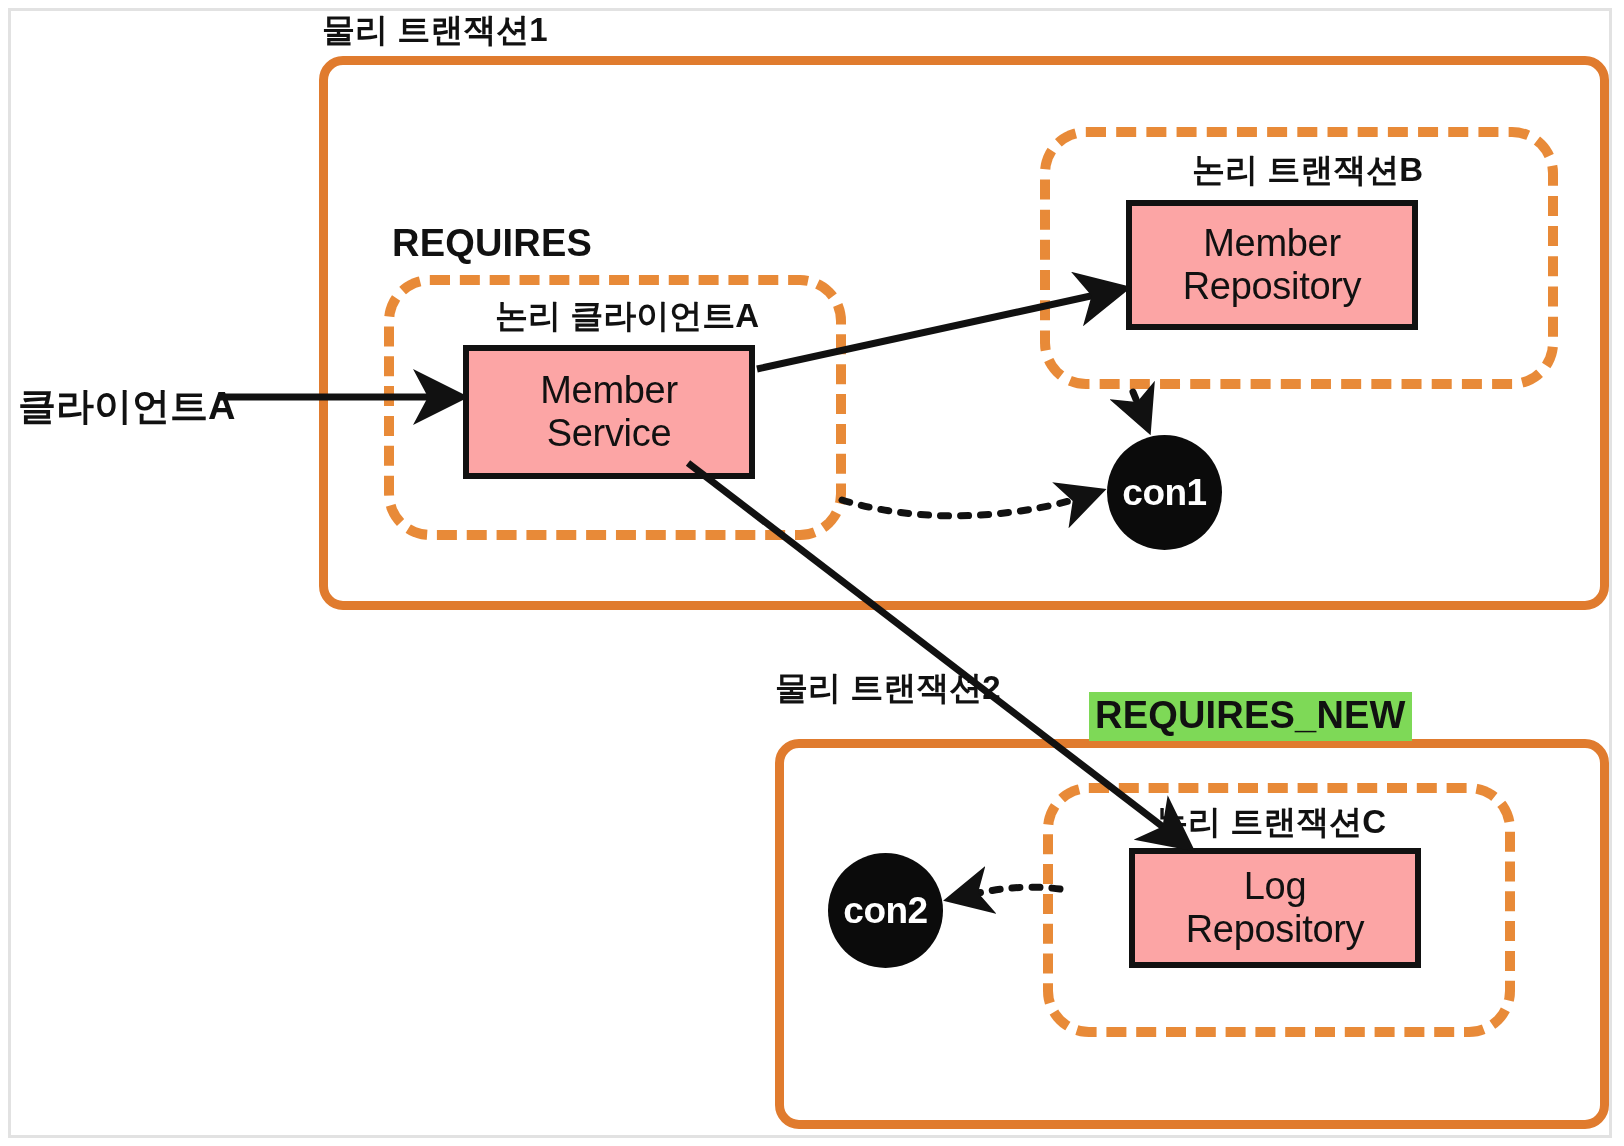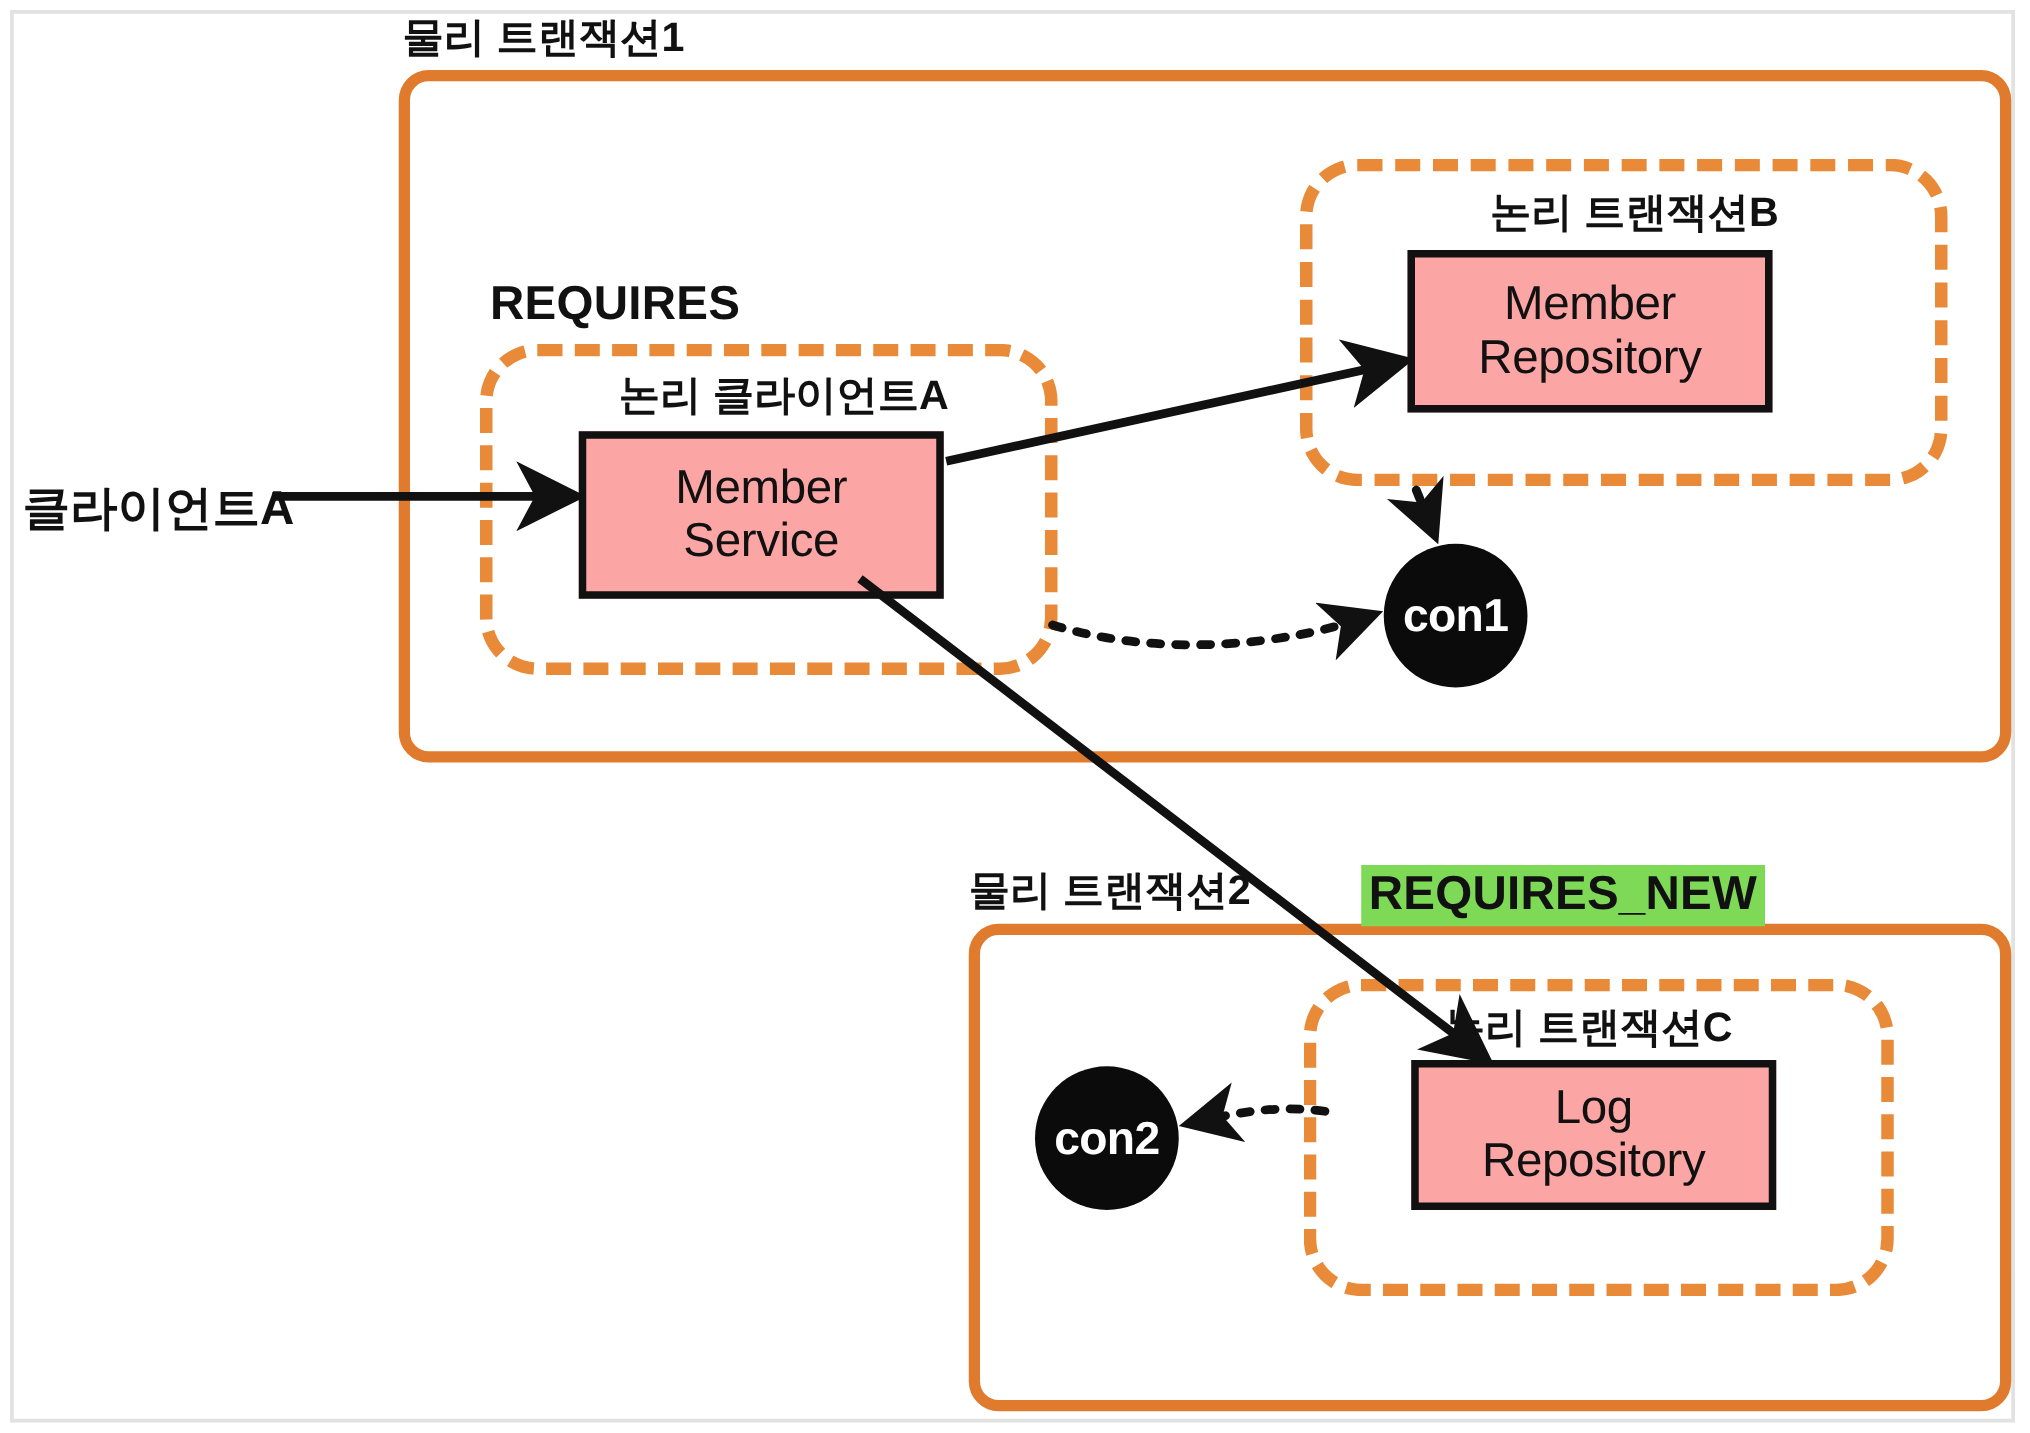--- a/index.html
+++ b/index.html
@@ -134,21 +134,21 @@
 
   <div class="caption" style="left:1152px; top:148px;margin-left:40px;">논리 트랜잭션B</div>
 
   <div class="comp-box" style="left:1126px; top:200px; width:292px; height:130px;">
     <span class="comp-line">Member</span>
     <span class="comp-line">Repository</span>
   </div>
 
   <div class="phys-box" style="left:775px; top:739px; width:834px; height:390px;"></div>
 
-  <div class="caption" style="left:775px; top:690px;">물리 트랜잭션2</div>
+  <div class="caption" style="left:775px; top:666px;">물리 트랜잭션2</div>
 
   <div class="propagation hl" style="left:1089px; top:692px;">REQUIRES_NEW</div>
 
   <div class="logic-box" style="left:1043px; top:783px; width:472px; height:254px;"></div>
 
   <div class="caption" style="left:1155px; top:800px;">논리 트랜잭션C</div>
 
   <div class="comp-box" style="left:1129px; top:848px; width:292px; height:120px;">
     <span class="comp-line">Log</span>
     <span class="comp-line">Repository</span>

